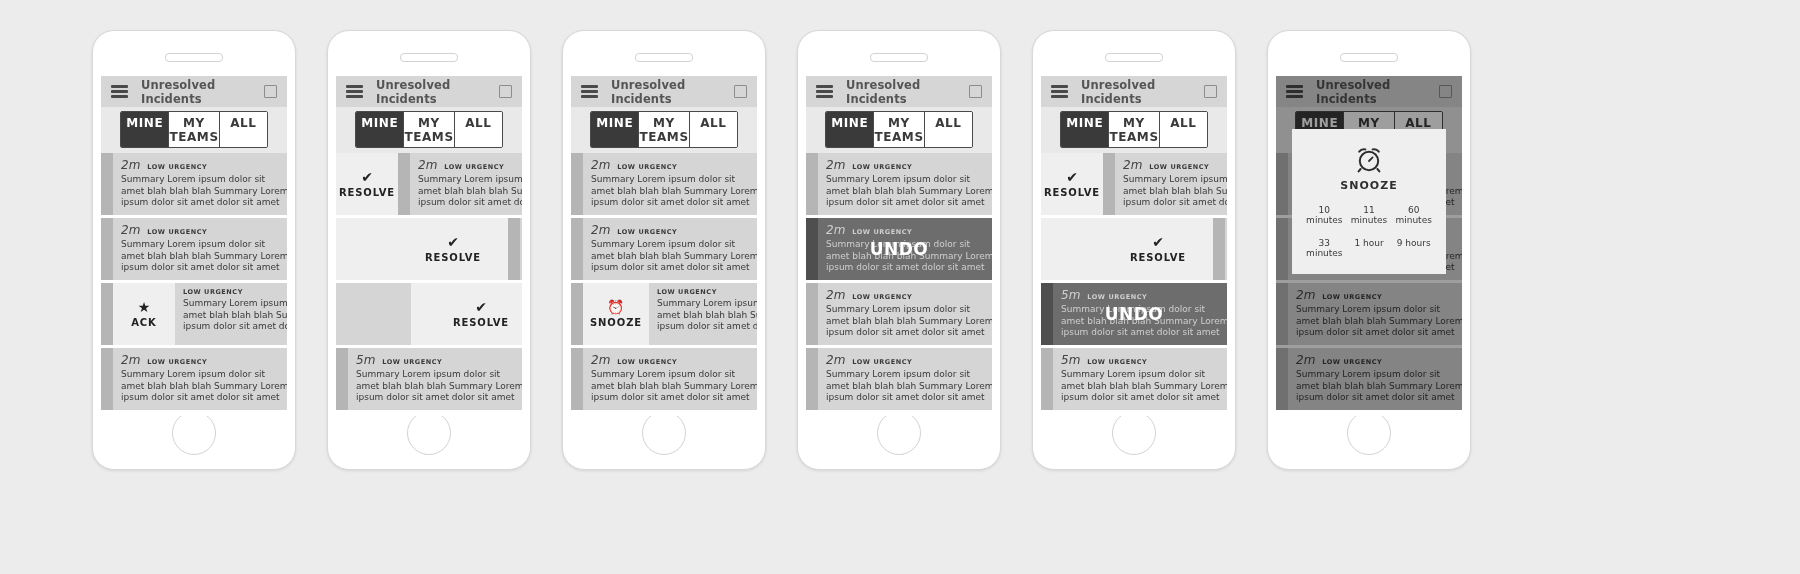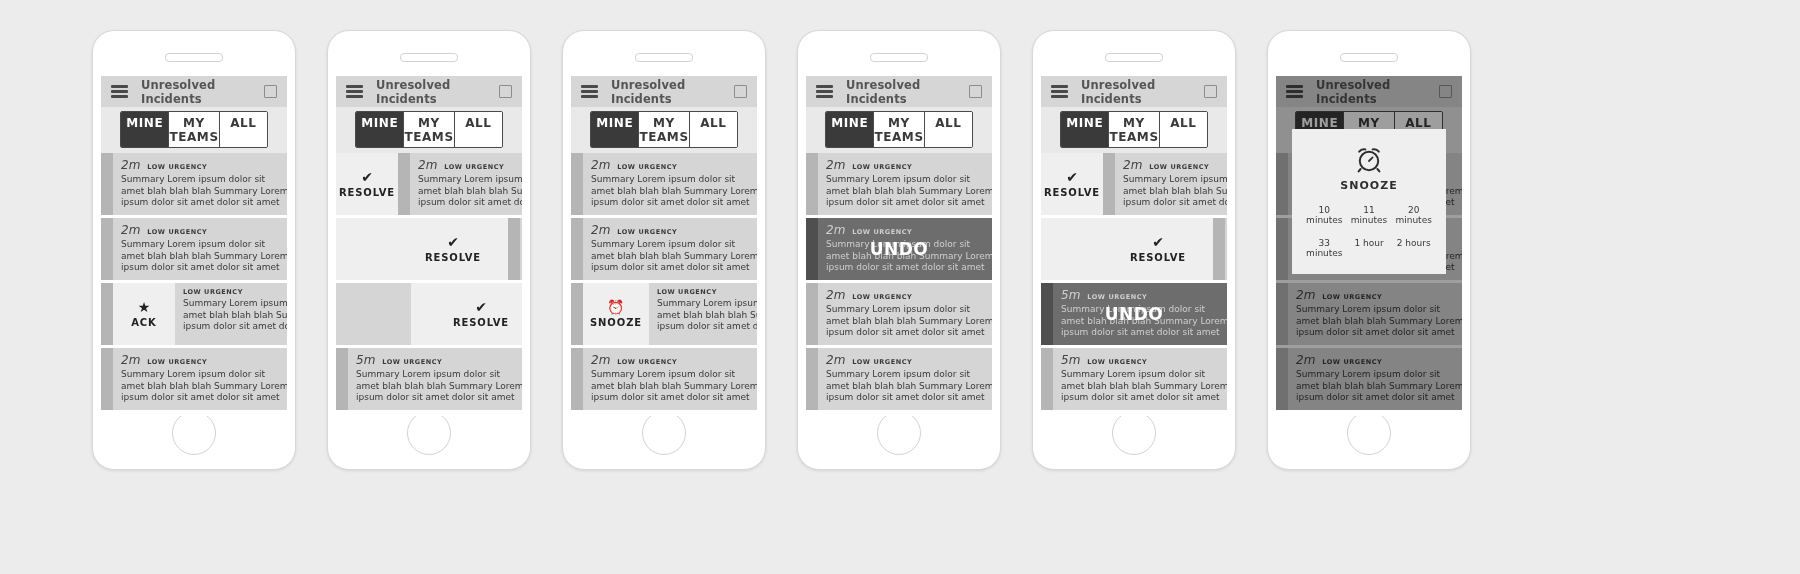--- a/index.html
+++ b/index.html
@@ -727,23 +727,23 @@
           <path d="M3.2 6.6 A6 6 0 0 1 9.4 4.4" fill="none" stroke="#2e2e2e" stroke-width="2" stroke-linecap="round"></path>
           <path d="M22.8 6.6 A6 6 0 0 0 16.6 4.4" fill="none" stroke="#2e2e2e" stroke-width="2" stroke-linecap="round"></path>
           <line x1="13" y1="16" x2="16.6" y2="12.4" stroke="#2e2e2e" stroke-width="1.8" stroke-linecap="round"></line>
           <line x1="4.6" y1="24" x2="2.6" y2="26.4" stroke="#2e2e2e" stroke-width="2" stroke-linecap="round"></line>
           <line x1="21.4" y1="24" x2="23.4" y2="26.4" stroke="#2e2e2e" stroke-width="2" stroke-linecap="round"></line>
         </svg>
         <div class="mtitle">SNOOZE</div>
         <div class="opts">
           <div>10 minutes</div>
           <div>11 minutes</div>
-          <div>20 minutes</div>
+          <div>60 minutes</div>
           <div>33 minutes</div>
           <div>1 hour</div>
-          <div>2 hours</div>
+          <div>9 hours</div>
         </div>
       </div>
 
     </div>
   </div>
 
 </div>
 
 </body></html>

